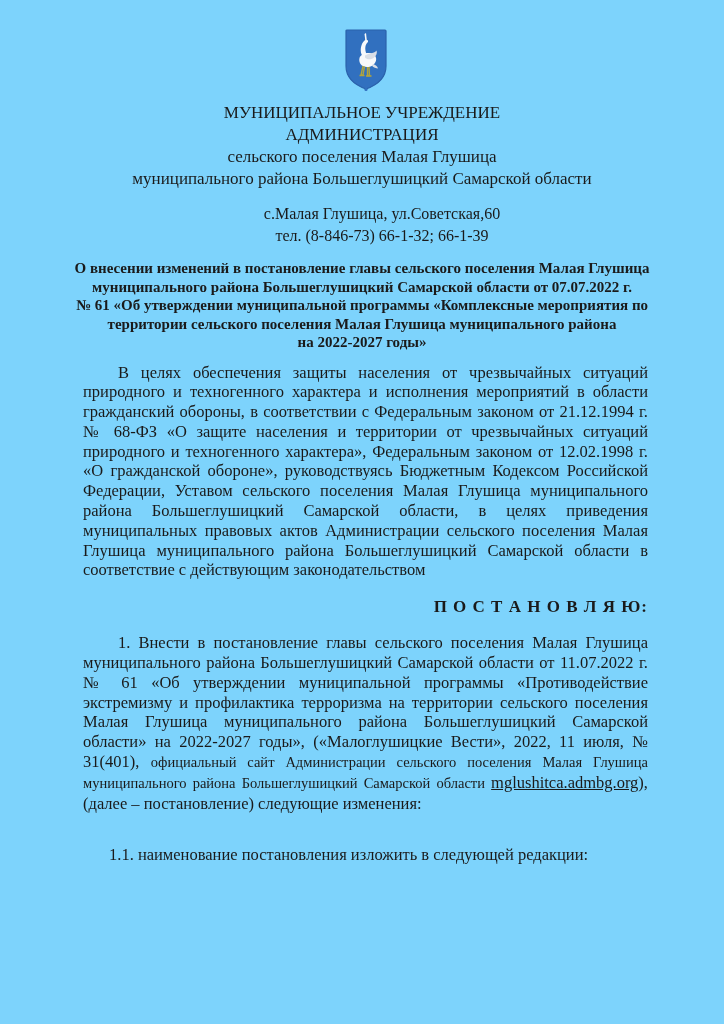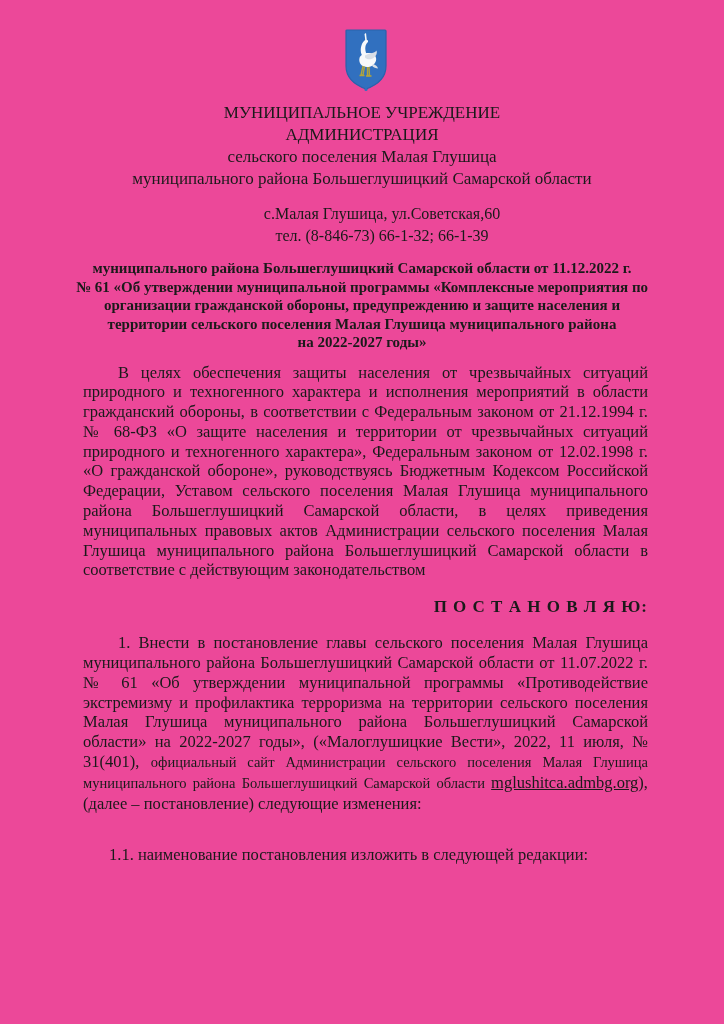--- a/index.html
+++ b/index.html
@@ -4,21 +4,21 @@
 <style>
   html, body {
     margin: 0;
     padding: 0;
     background: #ffffff;
   }
   .page {
     position: relative;
     width: 724px;
     height: 1024px;
-    background: #ec4899;
+    background: #7dd3fc;
     font-family: "Liberation Serif", "DejaVu Serif", serif;
     color: #1a1a1a;
     overflow: hidden;
     box-sizing: border-box;
     padding-top: 28px;
   }
   .content {
     margin-left: 83px;
     width: 565px;
   }
@@ -116,23 +116,23 @@
     <div>муниципального района Большеглушицкий Самарской области</div>
   </div>
 
 
   <div class="address-block">
     <div>с.Малая Глушица, ул.Советская,60</div>
     <div>тел. (8-846-73) 66-1-32; 66-1-39</div>
   </div>
 
   <div class="doc-title">
-    <div>муниципального района Большеглушицкий Самарской области от 11.12.2022 г.</div>
+    <div>О внесении изменений в постановление главы сельского поселения Малая Глушица</div>
+    <div>муниципального района Большеглушицкий Самарской области от 07.07.2022 г.</div>
     <div>№ 61 «Об утверждении муниципальной программы «Комплексные мероприятия по</div>
-    <div>организации гражданской обороны,  предупреждению и защите населения и</div>
     <div>территории сельского  поселения Малая Глушица муниципального района</div>
     <div>на   2022-2027 годы»</div>
   </div>
 
   <div class="content">
 
     <p class="para">В целях  обеспечения защиты населения от чрезвычайных ситуаций природного и техногенного характера и исполнения мероприятий в области гражданский обороны, в соответствии с Федеральным законом от 21.12.1994 г. № 68-ФЗ «О защите населения и территории от чрезвычайных ситуаций природного и техногенного характера»,  Федеральным законом от 12.02.1998 г. «О гражданской обороне»,  руководствуясь Бюджетным Кодексом Российской Федерации, Уставом сельского поселения Малая Глушица муниципального района Большеглушицкий Самарской области, в целях приведения муниципальных правовых актов Администрации сельского поселения Малая Глушица муниципального района Большеглушицкий Самарской области в соответствие с действующим законодательством</p>
 
     <div class="resolve-heading">П О С Т А Н О В Л Я Ю:</div>
 

